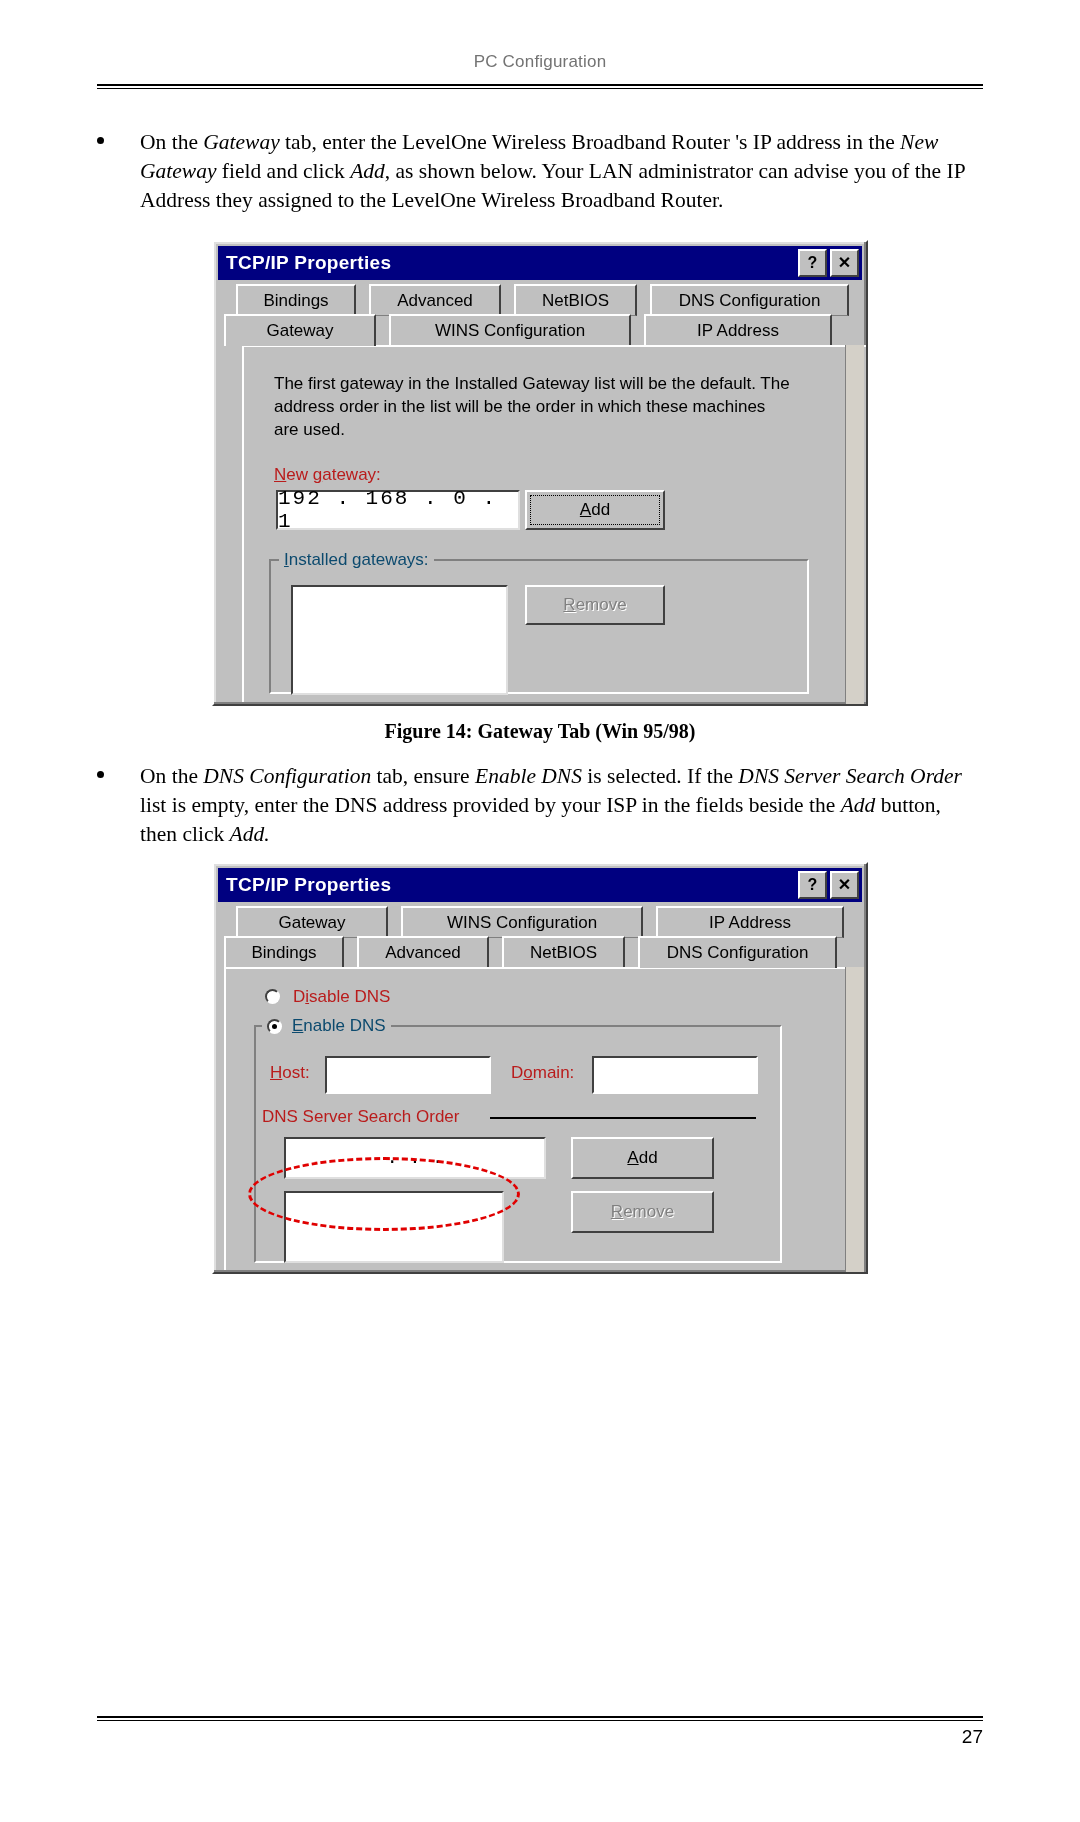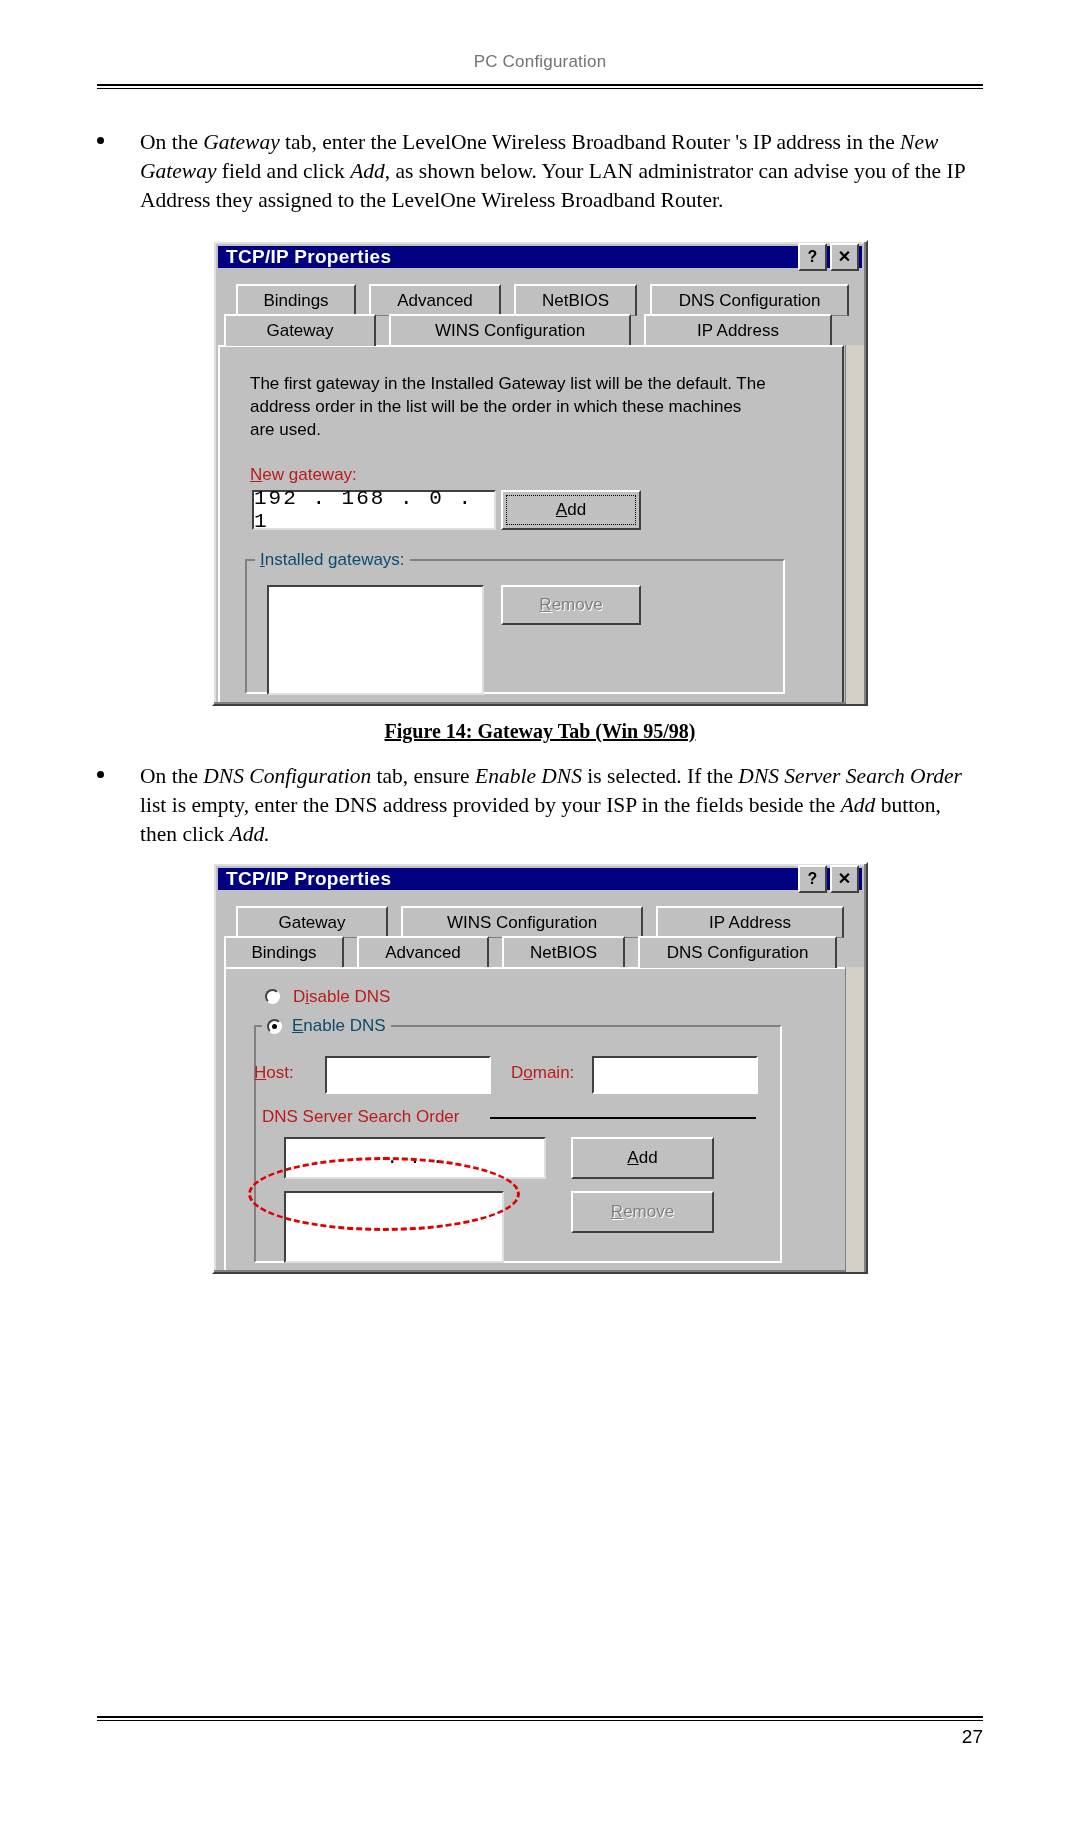--- a/index.html
+++ b/index.html
@@ -56,37 +56,37 @@
     margin-left:43px;
     font-size:21.5px;
     line-height:29px;
     text-align:left;
   }
   .bullet-text i { font-style:italic; }
 
   
   .caption {
     position:absolute; width:1080px; text-align:center;
-    font-size:20px; font-weight:bold;text-decoration:underline;
+    font-size:20px; font-weight:bold;
   }
 
   
   .dlg {
     position:absolute;
     background:#c0c0c0;
     border-top:2px solid #ffffff;
     border-left:2px solid #ffffff;
     border-right:2px solid #404040;
     border-bottom:2px solid #404040;
     box-shadow:inset -2px -2px 0 #808080, inset 2px 2px 0 #dfdfdf;
     font-family:"Liberation Sans", sans-serif;
     overflow:hidden;
   }
   .titlebar {
-    position:absolute; left:4px; top:4px; right:4px; height:22px;
+    position:absolute; left:4px; top:4px; right:4px; height:34px;
     background:#000080;
     display:flex; align-items:center;
   }
   .titlebar-text {
     color:#fff; font-size:19px; font-weight:bold;
     padding-left:8px; letter-spacing:.3px;
     white-space:nowrap;
   }
   .titlebar-buttons { margin-left:auto; display:flex; gap:3px; padding-right:3px; }
   .tb-btn {
@@ -238,21 +238,21 @@
       <div class="tab bottom-edge" style="width:123px;">NetBIOS</div>
       <div class="tab bottom-edge" style="width:199px;">DNS Configuration</div>
     </div>
 
     <div class="tabrow" style="left:10px; top:72px; height:32px;">
       <div class="tab active" style="width:152px;">Gateway</div>
       <div class="tab" style="width:242px;">WINS Configuration</div>
       <div class="tab" style="width:188px;">IP Address</div>
     </div>
 
-    <div class="tabpanel" style="left:4px; top:103px; width:622px; height:355px;">
+    <div class="tabpanel" style="left:28px; top:103px; width:622px; height:355px;">
 
       <div class="dlg-text" style="left:30px; top:25px; width:520px;">The first gateway in the Installed Gateway list will be the default. The address order in the list will be the order in which these machines are used.</div>
 
       <div class="lbl" style="left:30px; top:118px;"><u>N</u>ew <u>g</u>ateway:</div>
 
       <div class="ipfield" style="left:32px; top:143px; width:244px; height:40px;">192 . 168 .  0  .  1</div>
 
       <div class="btn" style="left:281px; top:143px; width:140px; height:40px;">
         <span class="focusring"></span>
         <span><u>A</u>dd</span>
@@ -305,21 +305,21 @@
 
       <div class="radio" style="left:39px; top:20px;"></div>
       <div class="lbl" style="left:67px; top:18px;">D<u>i</u>sable DNS</div>
 
       <div class="groupbox" style="left:28px; top:56px; width:528px; height:238px;"></div>
       <div class="group-caption" style="left:36px; top:47px; padding-left:30px;"><u>E</u>nable DNS</div>
       <div class="radio" style="left:41px; top:50px; z-index:3;">
         <span class="dot"></span>
       </div>
 
-      <div class="lbl" style="left:28px; top:94px;"><u>H</u>ost:</div>
+      <div class="lbl" style="left:44px; top:94px;"><u>H</u>ost:</div>
       <div class="textfield" style="left:99px; top:87px; width:166px; height:38px;"></div>
 
       <div class="lbl" style="left:285px; top:94px;">D<u>o</u>main:</div>
       <div class="textfield" style="left:366px; top:87px; width:166px; height:38px;"></div>
 
       <div class="lbl" style="left:36px; top:138px;">DNS Server Search Order</div>
       <div class="hrule" style="left:264px; top:148px; width:266px;"></div>
 
       <div class="ipfield empty" style="left:58px; top:168px; width:262px; height:42px;">.        .        .</div>
 

